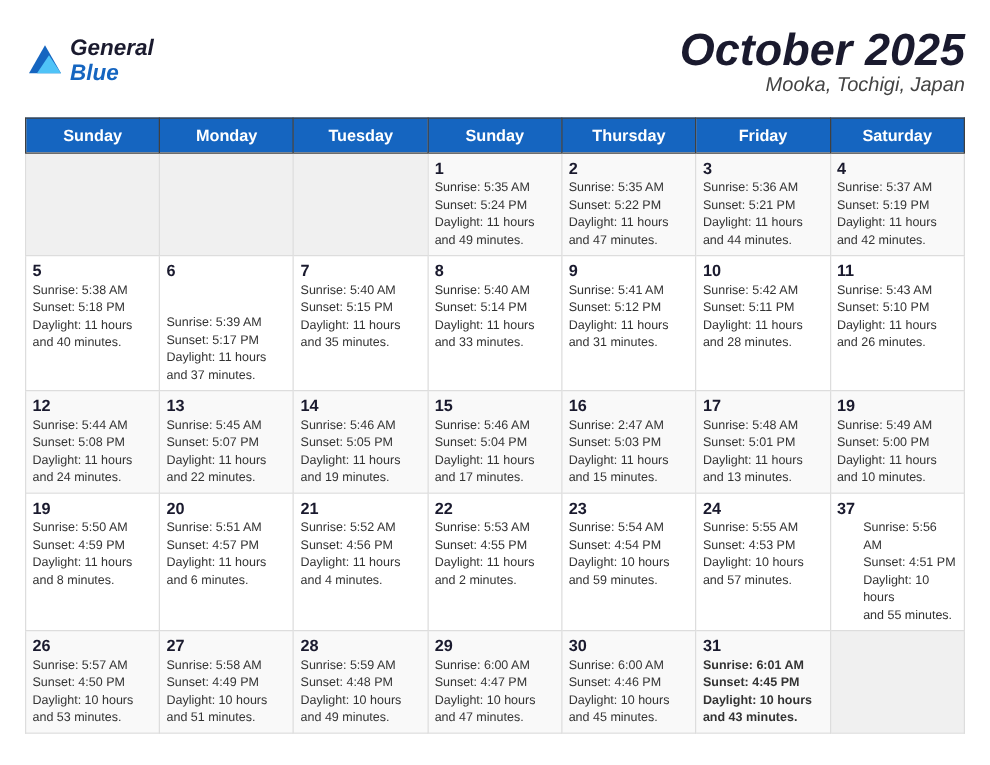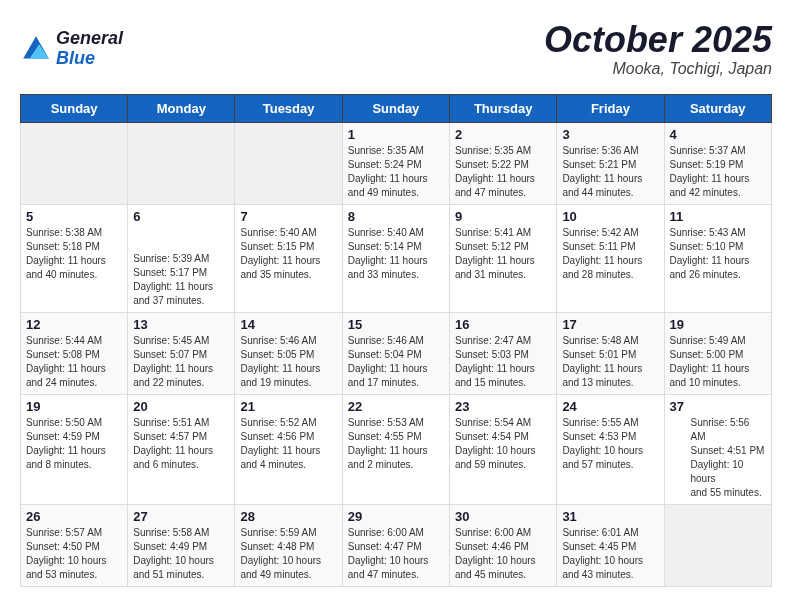--- a/index.html
+++ b/index.html
@@ -342,21 +342,21 @@
         </td>
         <td>
           <span class="day-num">30</span>
           <div class="day-info" style="white-space: pre-line;">Sunrise: 6:00 AM
 Sunset: 4:46 PM
 Daylight: 10 hours
 and 45 minutes.</div>
         </td>
         <td>
           <span class="day-num">31</span>
-          <div class="day-info" style="white-space: pre-line;">Sunrise: 6:01 AM
+          <div class="day-info" style="white-space: pre-line; font-weight: bold;">Sunrise: 6:01 AM
 Sunset: 4:45 PM
 Daylight: 10 hours
 and 43 minutes.</div>
         </td>
         <td class="empty-cell"></td>
       </tr>
     </tbody>
 </table>
 
 </body></html>

